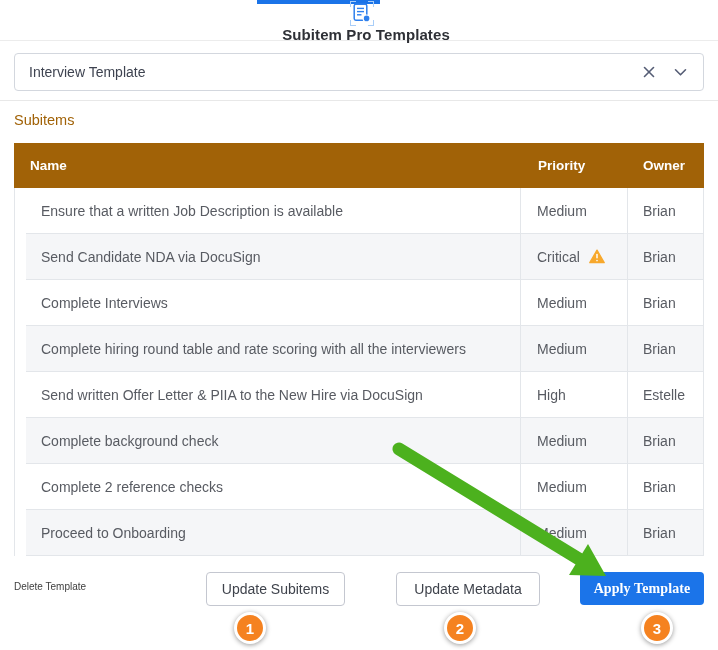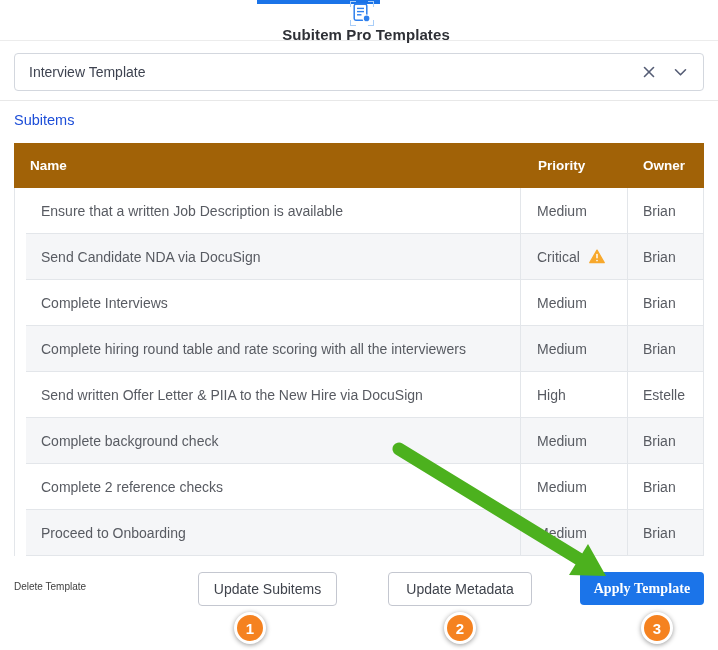--- a/index.html
+++ b/index.html
@@ -28,21 +28,21 @@
   
   .template-select{position:absolute;top:53px;left:14px;width:690px;height:38px;
     border:1px solid #d3d7de;border-radius:4px;display:flex;align-items:center;
     padding:0 16px 0 14px;background:#fff;cursor:pointer;}
   .template-select .value{font-size:14px;color:#3e4350;}
   .select-icons{margin-left:auto;display:flex;align-items:center;gap:19px;}
   .select-icons svg{display:block;cursor:pointer;}
 
   .section-divider{position:absolute;top:100px;left:0;right:0;height:0;border-top:1px solid #e8e8e8;}
 
-  .subitems-label{position:absolute;top:112px;left:14px;font-size:14.5px;color:#1d4ed8;}
+  .subitems-label{position:absolute;top:112px;left:14px;font-size:14.5px;color:#a16207;}
 
   
   .subitems-table{position:absolute;top:143px;left:14px;width:690px;font-size:14px;}
   .thead{display:flex;height:45px;background:#a16207;color:#ffffff;align-items:center;
     font-size:13.5px;font-weight:bold;}
   .th.name{flex:1;padding-left:16px;}
   .th.pri{width:107px;padding-left:17px;flex:0 0 auto;}
   .th.own{width:76px;padding-left:15px;flex:0 0 auto;}
   .tbody{border-left:1px solid #e3e6ea;border-right:1px solid #e3e6ea;padding-left:11px;}
   .trow{display:flex;height:46px;border-bottom:1px solid #e3e6ea;align-items:stretch;background:#fff;}
@@ -51,21 +51,21 @@
   .td.name{flex:1;padding-left:15px;padding-right:10px;}
   .td.pri{width:107px;padding-left:16px;flex:0 0 auto;border-left:1px solid #e3e6ea;}
   .td.own{width:76px;padding-left:15px;flex:0 0 auto;border-left:1px solid #e3e6ea;}
   .warn-icon{margin-left:9px;display:inline-flex;}
 
   
   .delete-link{position:absolute;left:14px;top:581px;font-size:10px;color:#404040;cursor:pointer;
     background:none;border:none;padding:0;font-family:inherit;}
   .btn-outline{position:absolute;top:572px;height:34px;background:#fff;border:1px solid #c4c7d0;
     border-radius:4px;font-size:14px;color:#3f434c;font-family:inherit;cursor:pointer;
-    display:flex;align-items:center;justify-content:center;}
+    display:flex;align-items:center;justify-content:center;margin-left:8px;}
   .btn-update-subitems{left:198px;width:139px;}
   .btn-update-metadata{left:388px;width:144px;}
   .btn-primary{position:absolute;top:572px;left:580px;width:124px;height:33px;background:#1b74e9;
     border:none;border-radius:4px;color:#ffffff;font-size:14px;font-weight:bold;font-family:Liberation Serif, serif;
     cursor:pointer;display:flex;align-items:center;justify-content:center;letter-spacing:.1px;}
 
   
   .step-badge{position:absolute;width:32px;height:32px;border-radius:50%;background:#f58220;
     border:3px solid #ffffff;box-shadow:0 1px 5px rgba(0,0,0,.4);color:#fff;font-weight:bold;
     font-size:15px;display:flex;align-items:center;justify-content:center;top:612px;}

